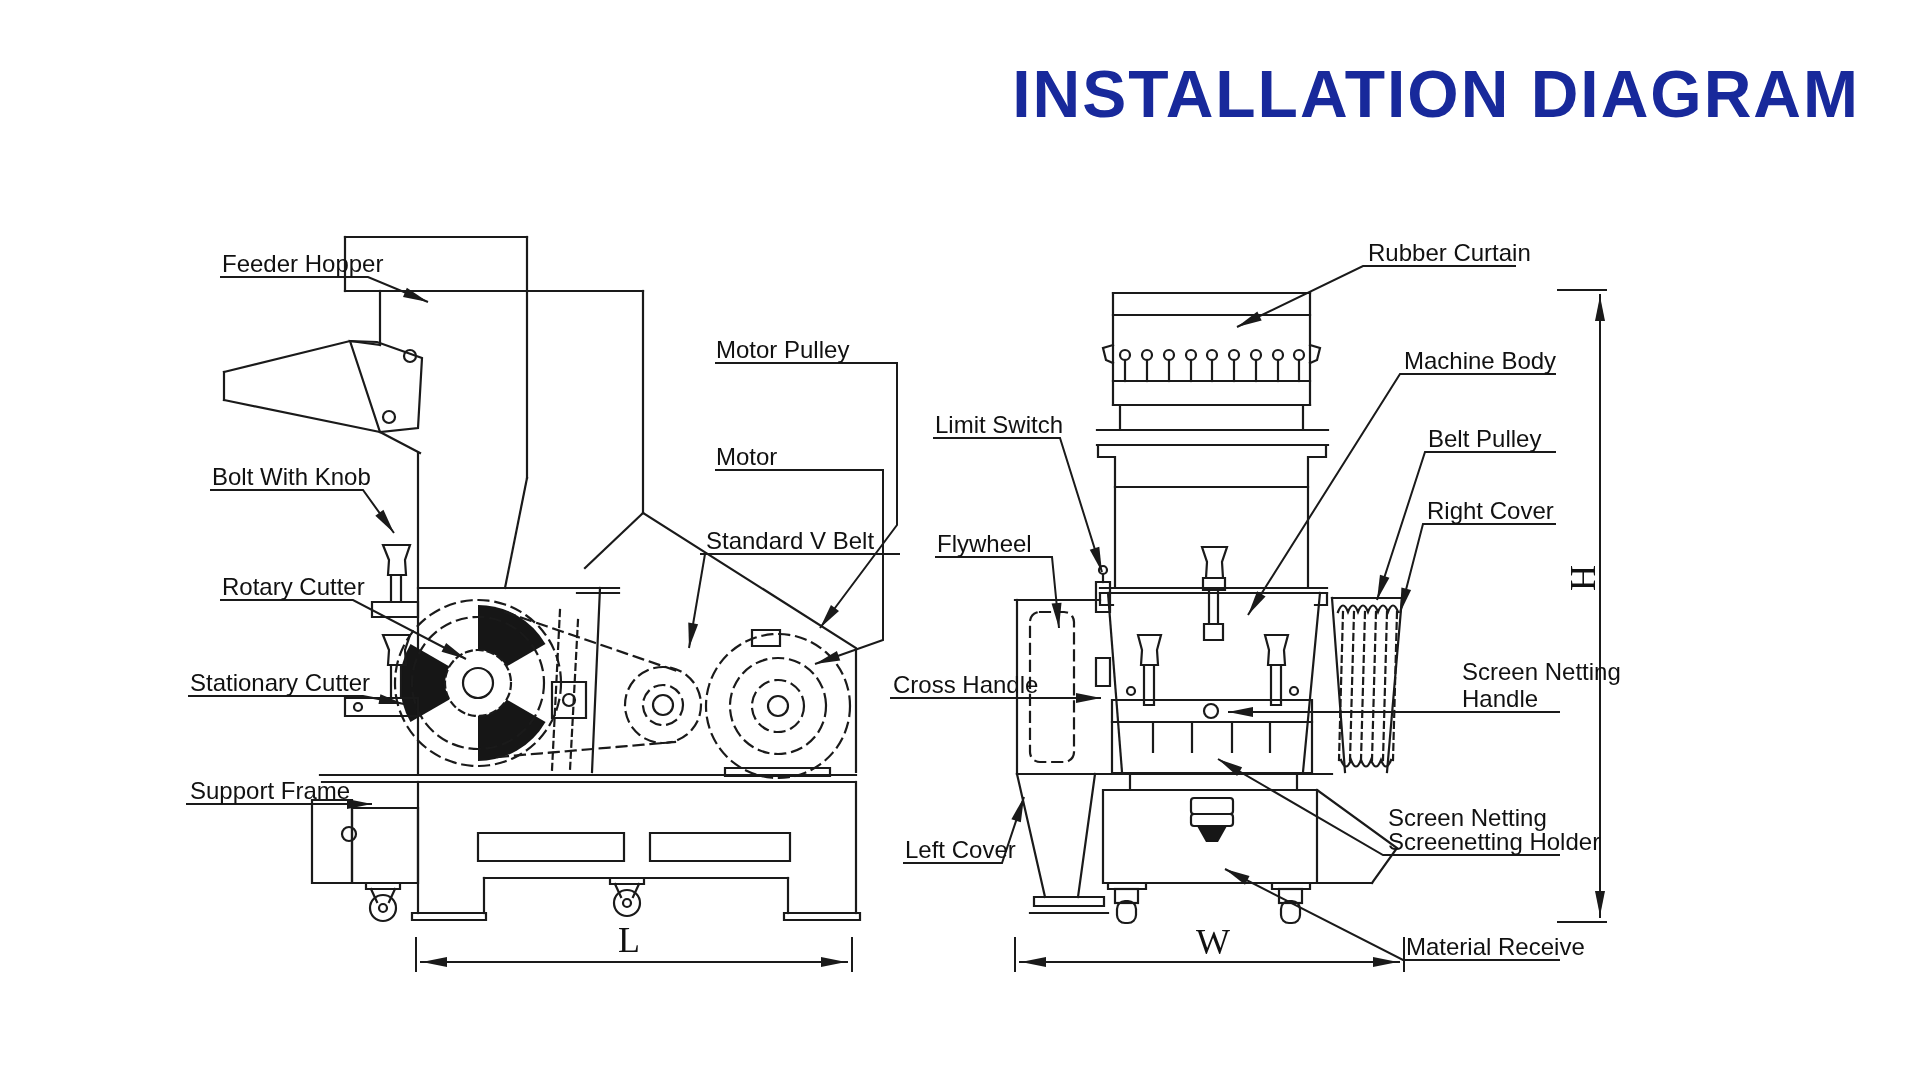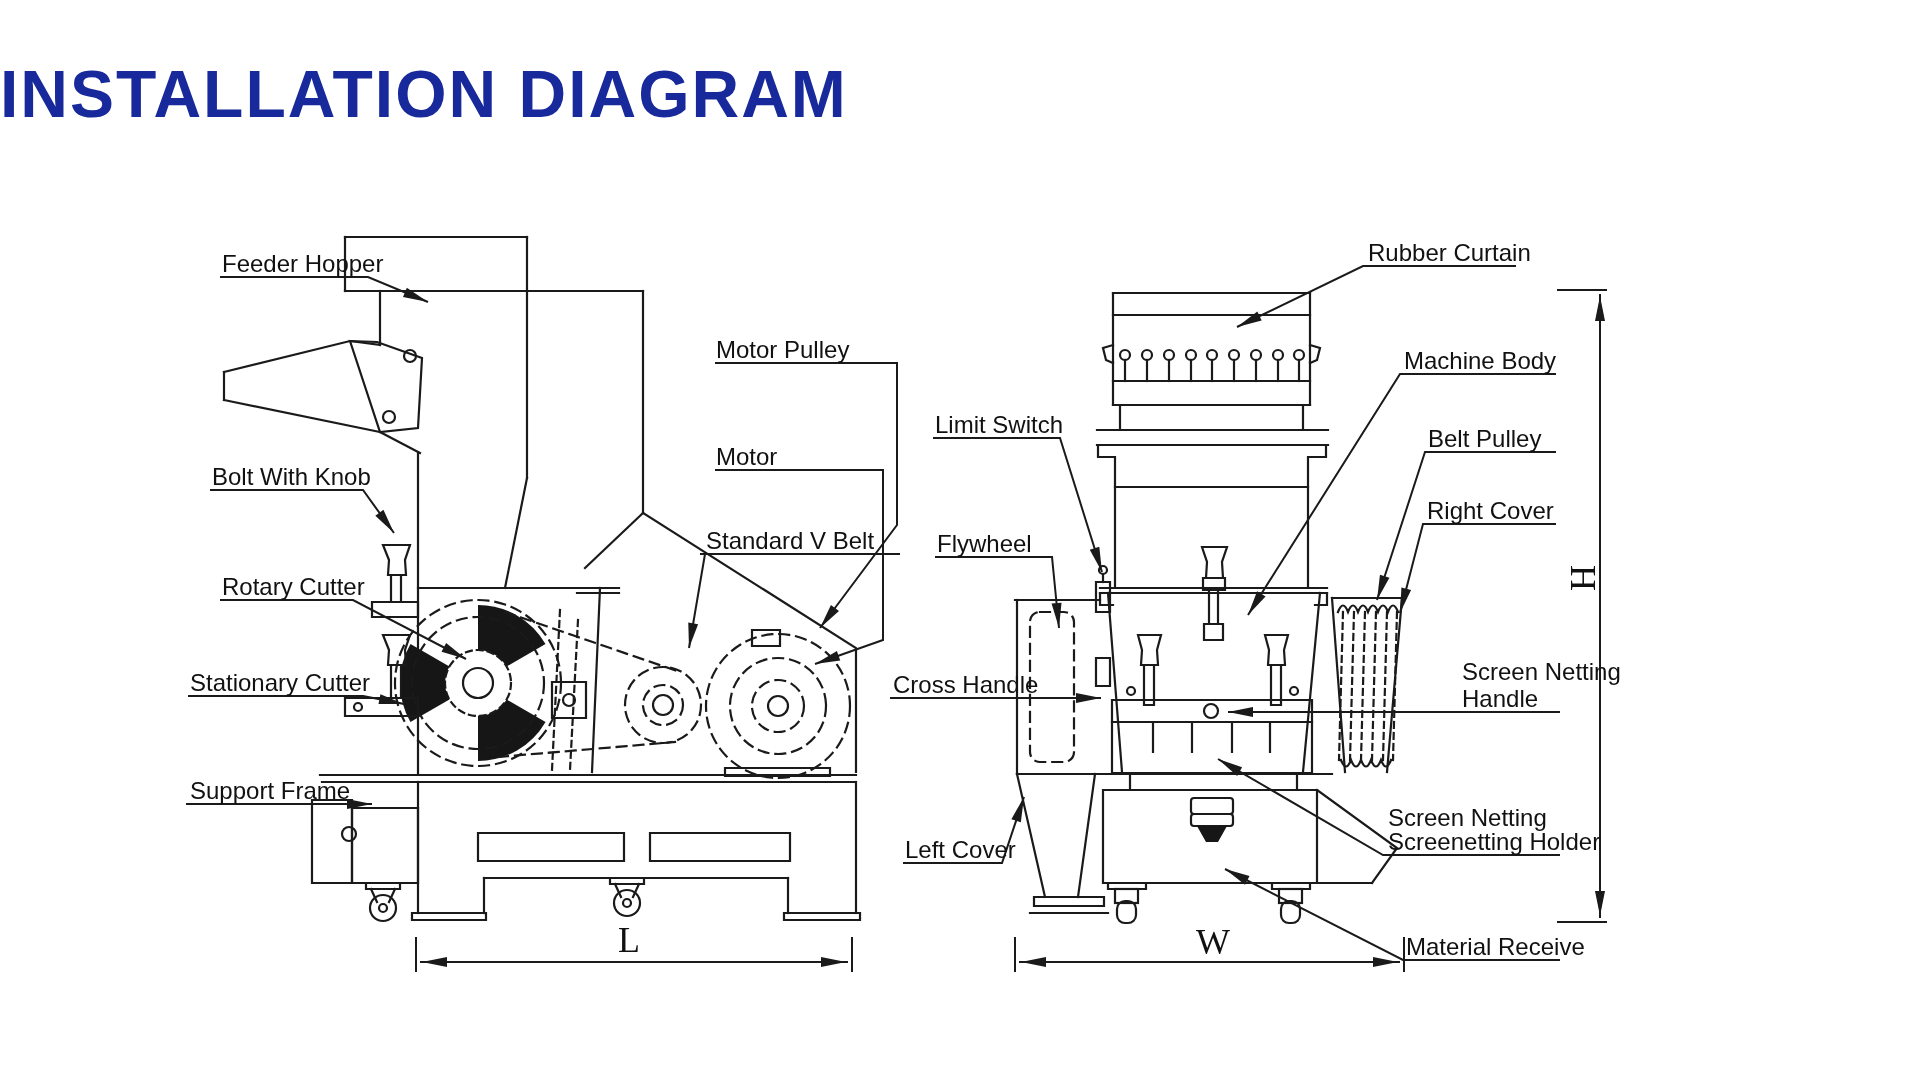--- a/index.html
+++ b/index.html
@@ -1,18 +1,18 @@
 <!DOCTYPE html>
 <html><head>
 <meta charset="utf-8">
 <style>
   html,body{margin:0;padding:0;background:#ffffff;}
   #stage{position:relative;width:1920px;height:1078px;background:#fff;overflow:hidden;
          font-family:"Liberation Sans",sans-serif;}
-  .title{position:absolute;top:56px;left:0;width:1860px;text-align:left;
+  .title{position:absolute;top:56px;left:0;width:1860px;text-align:right;
          font-size:66px;font-weight:bold;letter-spacing:2px;color:#18299b;}
   svg{position:absolute;top:0;left:0;}
   .ln{stroke:#1a1a1a;stroke-width:2.2;fill:none;stroke-linecap:square;stroke-linejoin:miter;}
   .dash{stroke-dasharray:10 7;}
   .dash2{stroke-dasharray:6 5;}
   .lead{stroke:#1a1a1a;stroke-width:2;fill:none;}
   text.lbl{font-family:"Liberation Sans",sans-serif;font-size:24px;fill:#111;}
   text.dim{font-family:"Liberation Serif",serif;font-size:36px;fill:#111;}
   .blade{fill:#161616;stroke:none;}
   .darkfill{fill:#161616;stroke:none;}

